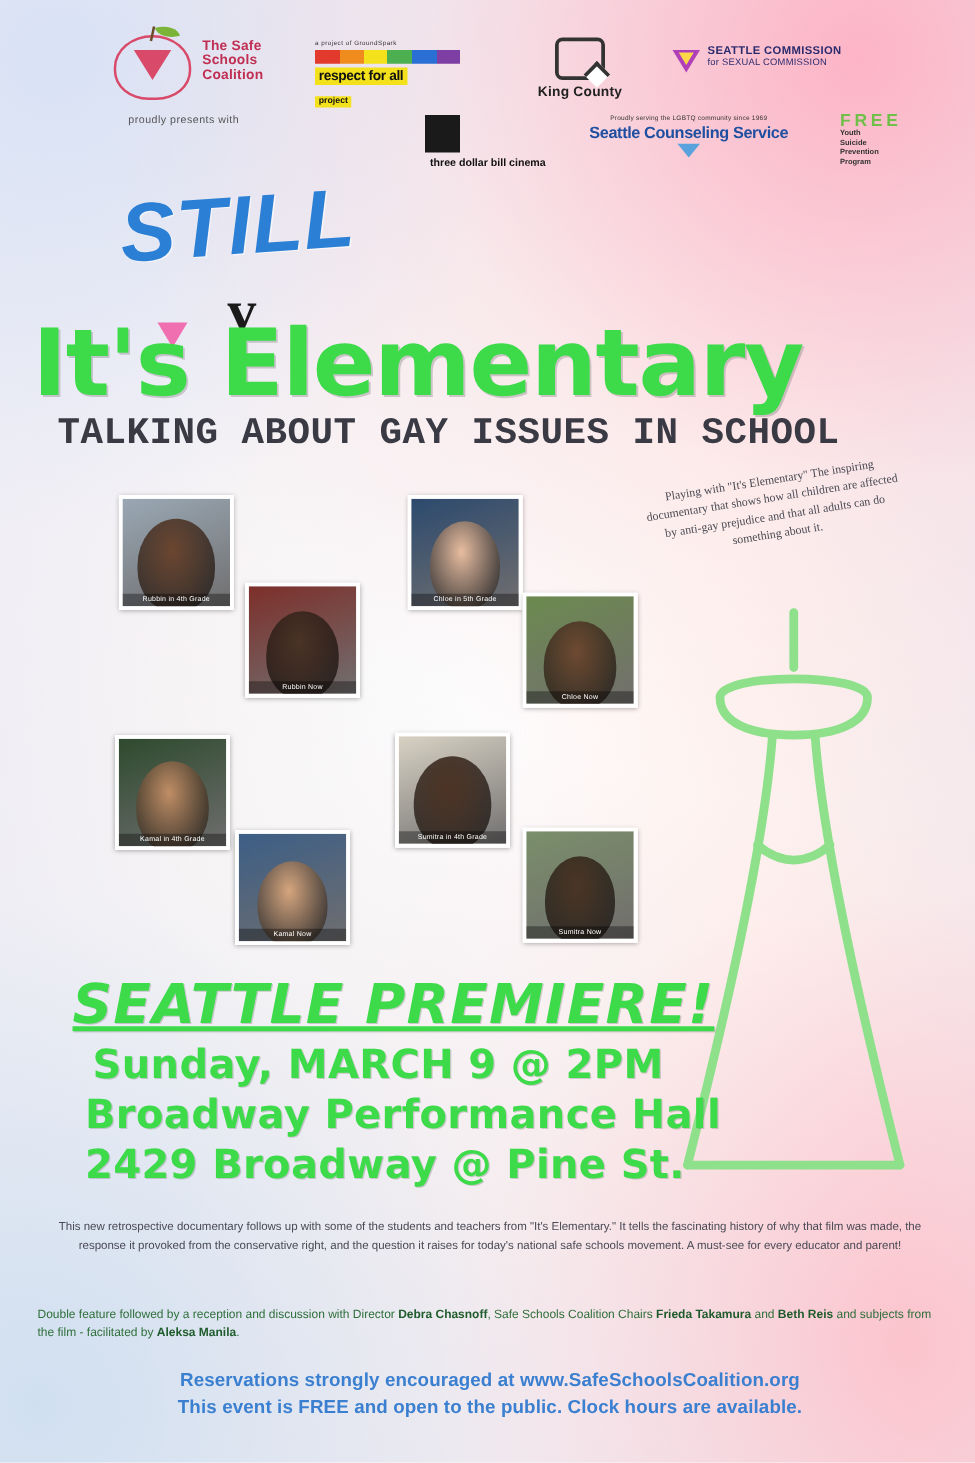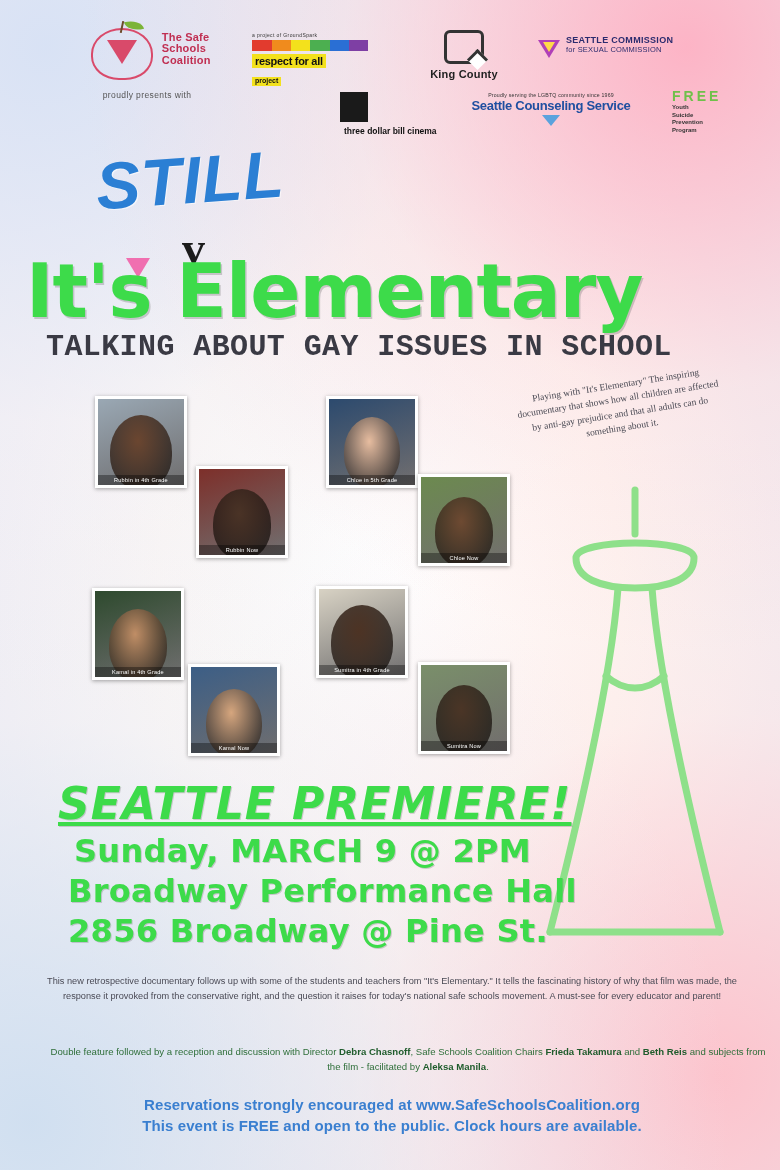--- a/index.html
+++ b/index.html
@@ -405,24 +405,24 @@
     left: 38px;
     top: 974px;
     width: 708px;
     text-align: center;
     font-size: 9.2px;
     line-height: 1.62;
     color: #4a4a55;
   }
   .double-feature {
     position: absolute;
-    left: 46px;
+    left: 30px;
     top: 1044px;
     width: 724px;
-    text-align: center;
+    text-align: left;
     font-size: 9.6px;
     line-height: 1.6;
     color: #2f6f3a;
   }
   .double-feature b { color: #1f5c2c; }
   .free-note {
     position: absolute;
     left: 30px;
     top: 1094px;
     width: 724px;
@@ -562,21 +562,21 @@
   <div class="photo" id="p7" style="left: 418px; top: 662px; width: 92px; height: 92px;">
     <div class="img" id="i7" style="background: linear-gradient(160deg, rgb(122, 143, 106) 0%, rgba(0, 0, 0, 0.55) 100%);">
         <span class="face" id="f7" style="width: 56px; height: 70px; top: 20px; background: radial-gradient(at 45% 35%, rgb(75, 53, 38) 0%, rgba(0, 0, 0, 0.65) 95%);"></span>
       </div>
     <div class="cap">Sumitra Now</div>
   </div>
 
   <div class="premiere">SEATTLE PREMIERE!</div>
   <div class="ev ev1">Sunday, MARCH 9 @ 2PM</div>
   <div class="ev ev2">Broadway Performance Hall</div>
-  <div class="ev ev3">2856 Broadway @ Pine St.</div>
+  <div class="ev ev3">2429 Broadway @ Pine St.</div>
 
   <div class="body-copy">This new retrospective documentary follows up with some of the students and teachers from "It's Elementary." It tells the fascinating history of why that film was made, the response it provoked from the conservative right, and the question it raises for today's national safe schools movement. A must-see for every educator and parent!</div>
 
   <div class="double-feature">
     <span>Double feature followed by a reception and discussion with Director </span><b>Debra Chasnoff</b><span>, Safe Schools Coalition Chairs </span><b>Frieda Takamura</b><span> and </span><b>Beth Reis</b><span> and subjects from the film - facilitated by </span><b>Aleksa Manila</b><span>.</span>
   </div>
 
   <div class="free-note">
     <div>Reservations strongly encouraged at www.SafeSchoolsCoalition.org</div>
     <div>This event is FREE and open to the public. Clock hours are available.</div>

